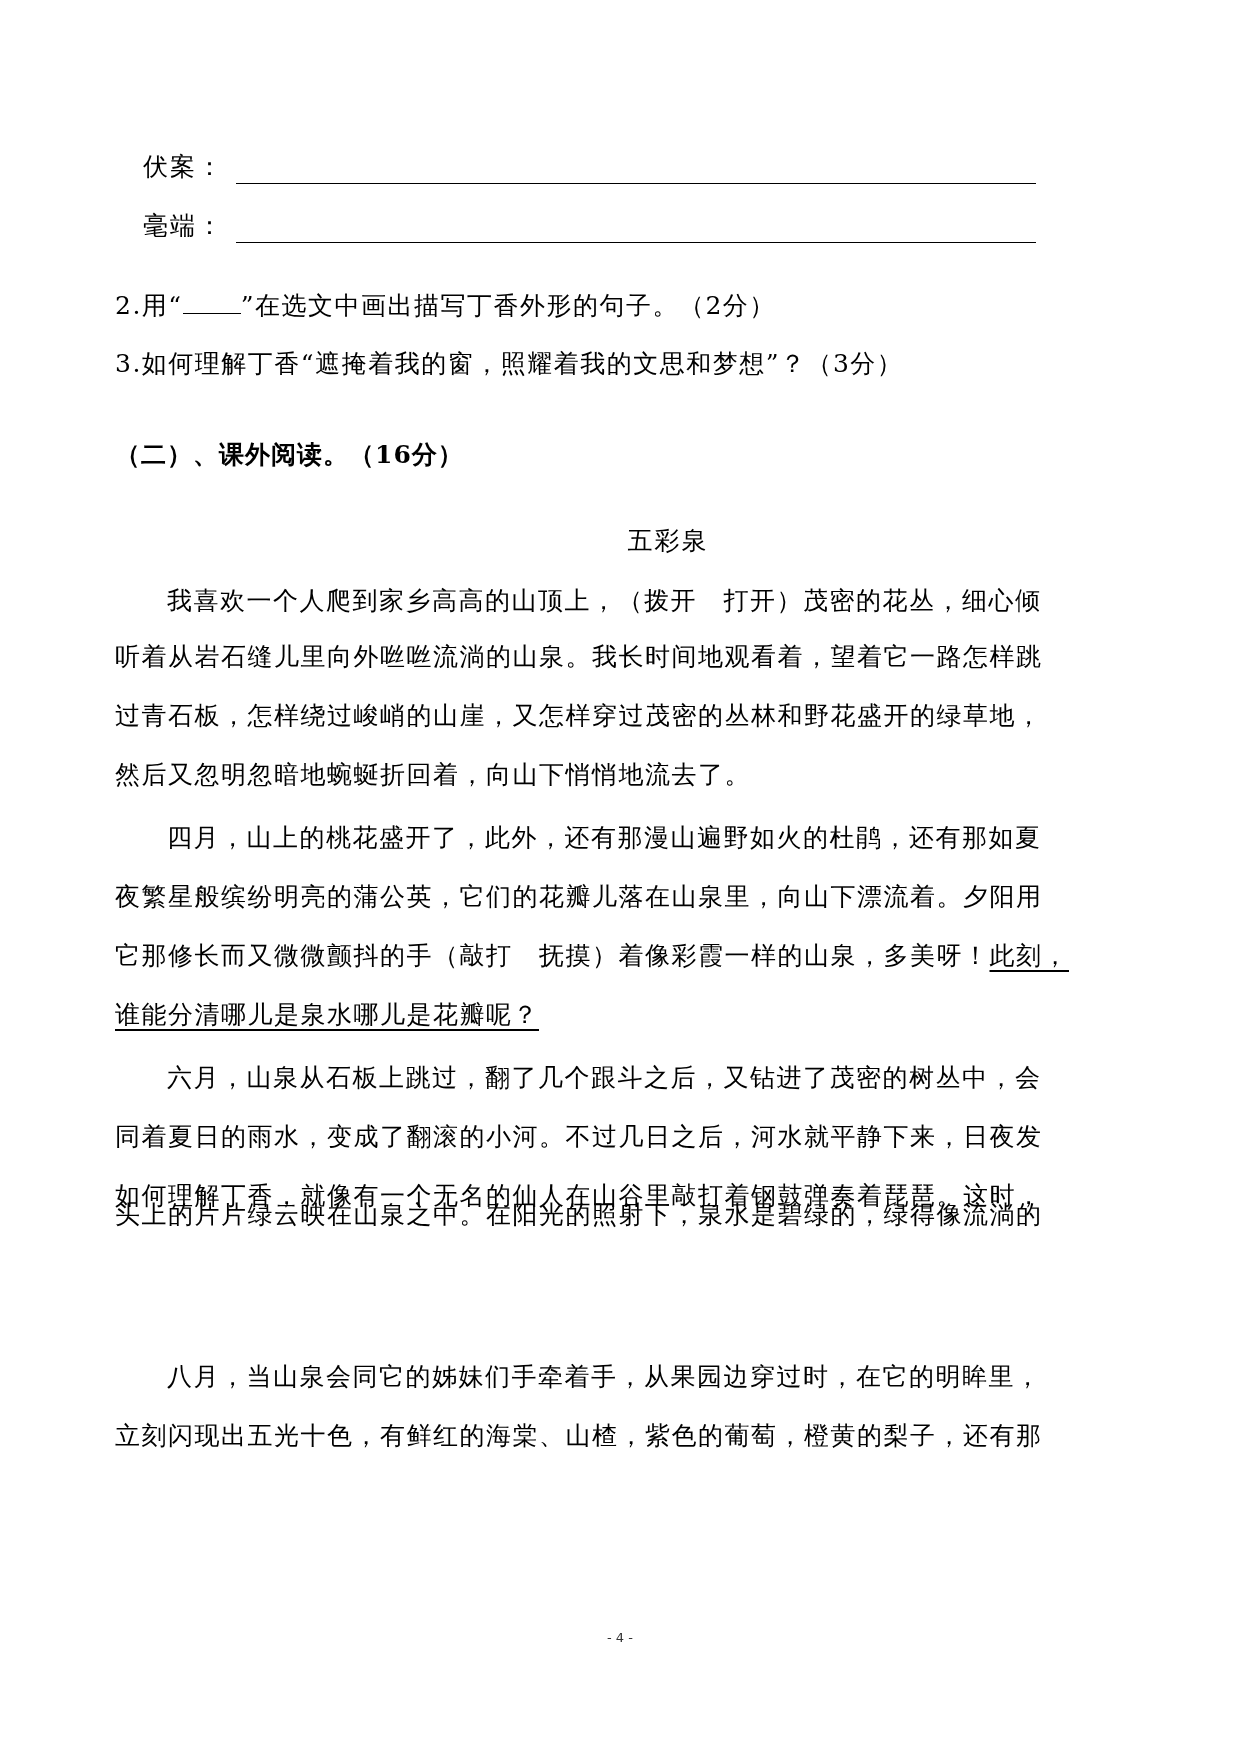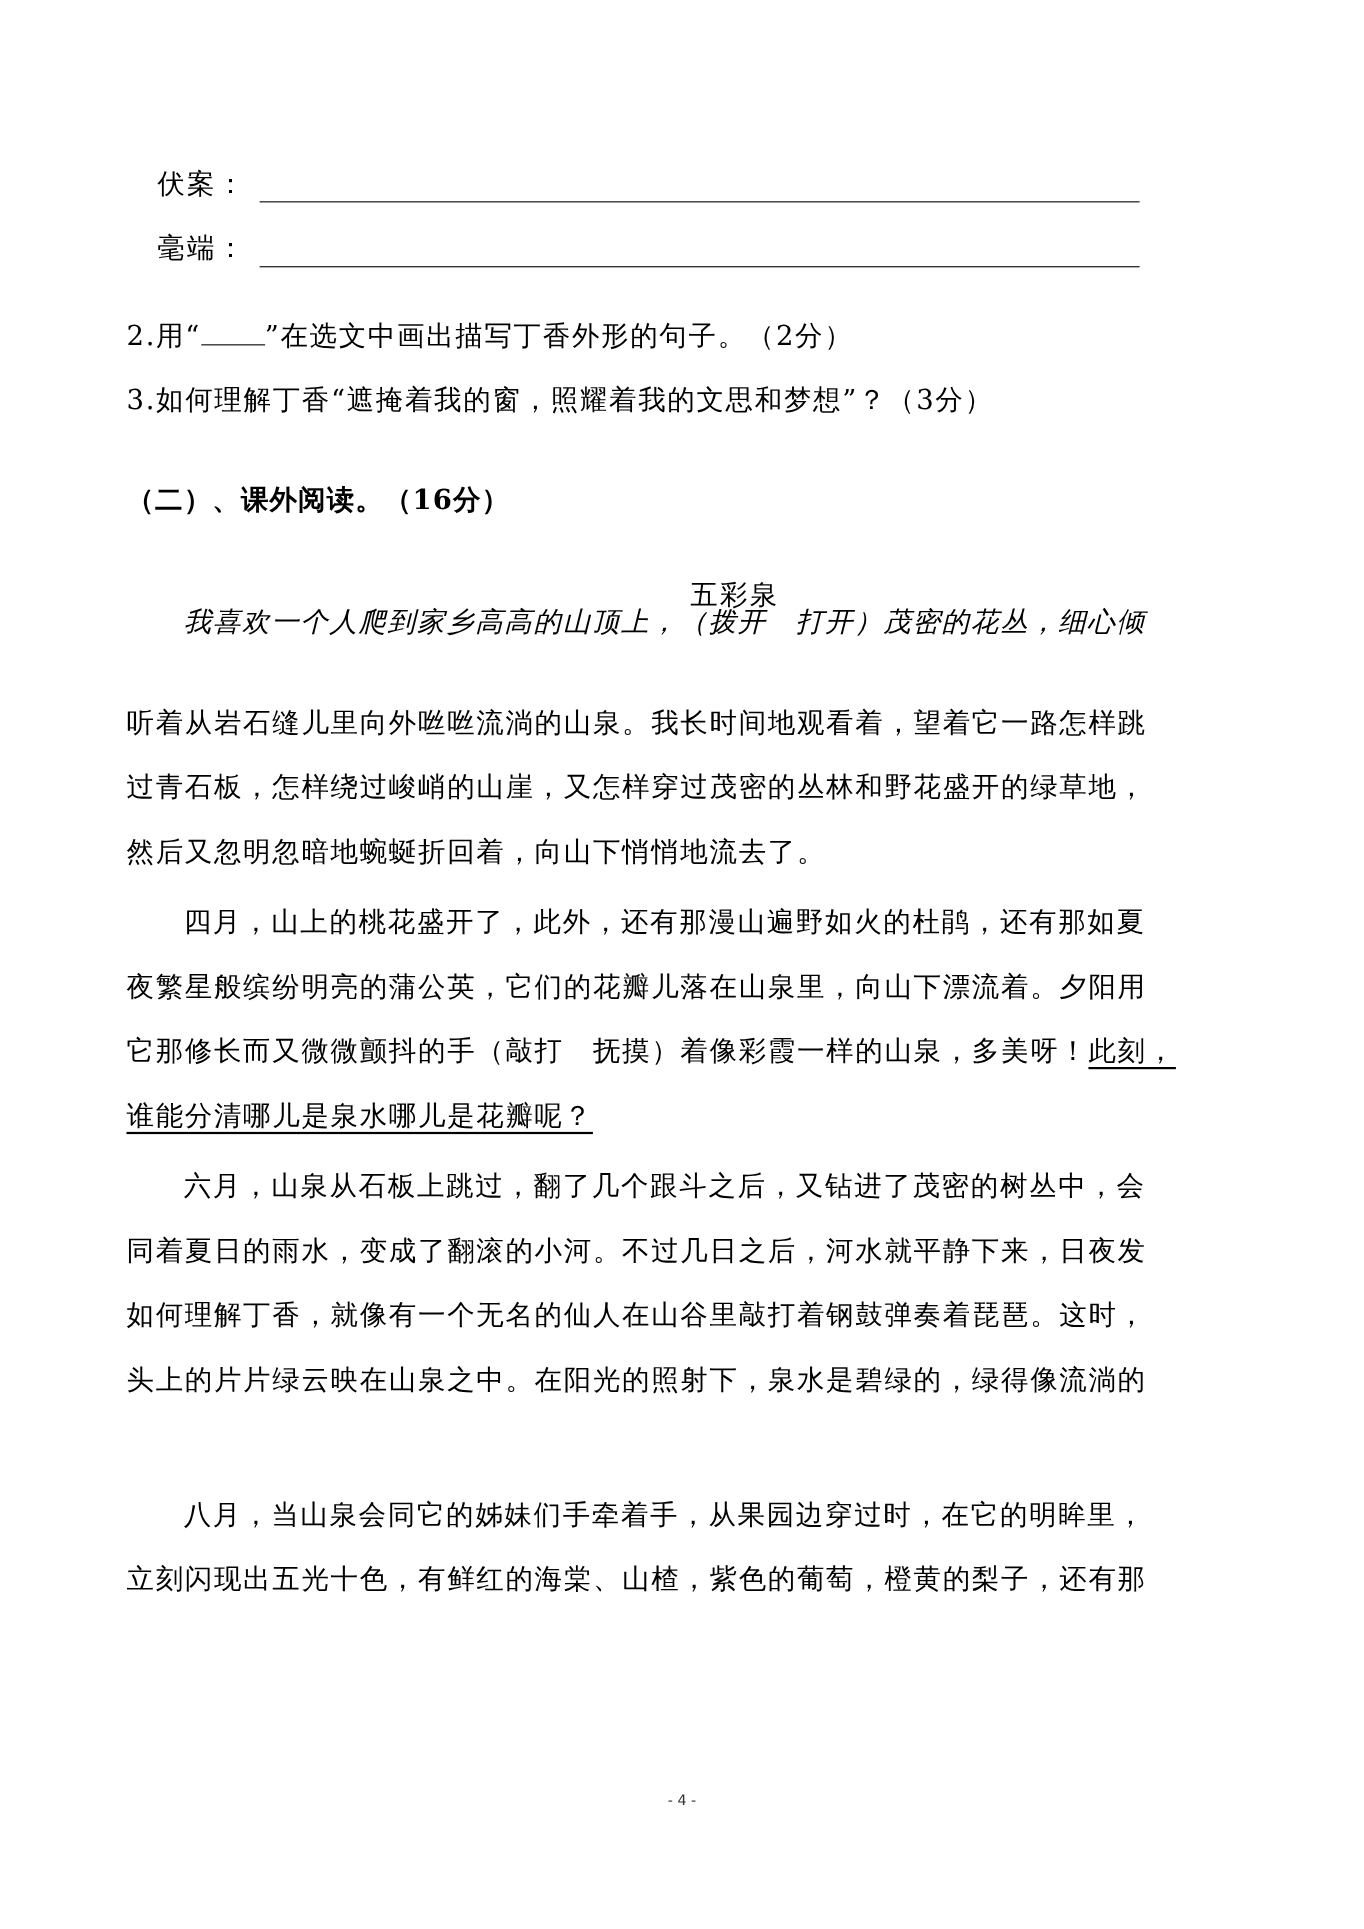--- a/index.html
+++ b/index.html
@@ -107,36 +107,36 @@
   <div class="line" style="top:265px;">
     <span>2.用“</span><span class="underline-blank"></span><span>”在选文中画出描写丁香外形的句子。（2分）</span>
   </div>
 
   <div class="line" style="top:323px;">3.如何理解丁香“遮掩着我的窗，照耀着我的文思和梦想”？（3分）</div>
 
   <div class="section-heading" style="top:438px;">（二）、课外阅读。（16分）</div>
 
   <div class="title" style="top:524px;margin-left:48px;">五彩泉</div>
 
-  <div class="line indent" style="top:525px;font-style:italic;">我喜欢一个人爬到家乡高高的山顶上，（拨开　打开）茂密的花丛，细心倾</div>
+  <div class="line indent" style="top:560px;">我喜欢一个人爬到家乡高高的山顶上，（拨开　打开）茂密的花丛，细心倾</div>
   <div class="line" style="top:616px;">听着从岩石缝儿里向外咝咝流淌的山泉。我长时间地观看着，望着它一路怎样跳</div>
   <div class="line" style="top:675px;">过青石板，怎样绕过峻峭的山崖，又怎样穿过茂密的丛林和野花盛开的绿草地，</div>
   <div class="line" style="top:734px;">然后又忽明忽暗地蜿蜒折回着，向山下悄悄地流去了。</div>
 
   <div class="line indent" style="top:797px;">四月，山上的桃花盛开了，此外，还有那漫山遍野如火的杜鹃，还有那如夏</div>
   <div class="line" style="top:856px;">夜繁星般缤纷明亮的蒲公英，它们的花瓣儿落在山泉里，向山下漂流着。夕阳用</div>
   <div class="line" style="top:915px;">
     <span>它那修长而又微微颤抖的手（敲打　抚摸）着像彩霞一样的山泉，多美呀！</span><span class="ul">此刻，</span>
   </div>
   <div class="line" style="top:974px;">
     <span class="ul">谁能分清哪儿是泉水哪儿是花瓣呢？</span>
   </div>
 
   <div class="line" style="top:1096px;">同着夏日的雨水，变成了翻滚的小河。不过几日之后，河水就平静下来，日夜发</div>
   <div class="line indent" style="top:1037px;">六月，山泉从石板上跳过，翻了几个跟斗之后，又钻进了茂密的树丛中，会</div>
   <div class="line" style="top:1155px;">如何理解丁香，就像有一个无名的仙人在山谷里敲打着钢鼓弹奏着琵琶。这时，</div>
-  <div class="line" style="top:1214px;">头上的片片绿云映在山泉之中。在阳光的照射下，泉水是碧绿的，绿得像流淌的</div>
+  <div class="line" style="top:1174px;">头上的片片绿云映在山泉之中。在阳光的照射下，泉水是碧绿的，绿得像流淌的</div>
 
   <div class="line indent" style="top:1336px;">八月，当山泉会同它的姊妹们手牵着手，从果园边穿过时，在它的明眸里，</div>
   <div class="line" style="top:1395px;">立刻闪现出五光十色，有鲜红的海棠、山楂，紫色的葡萄，橙黄的梨子，还有那</div>
 
   <div class="page-number">- 4 -</div>
 </div>
 
 </body></html>

